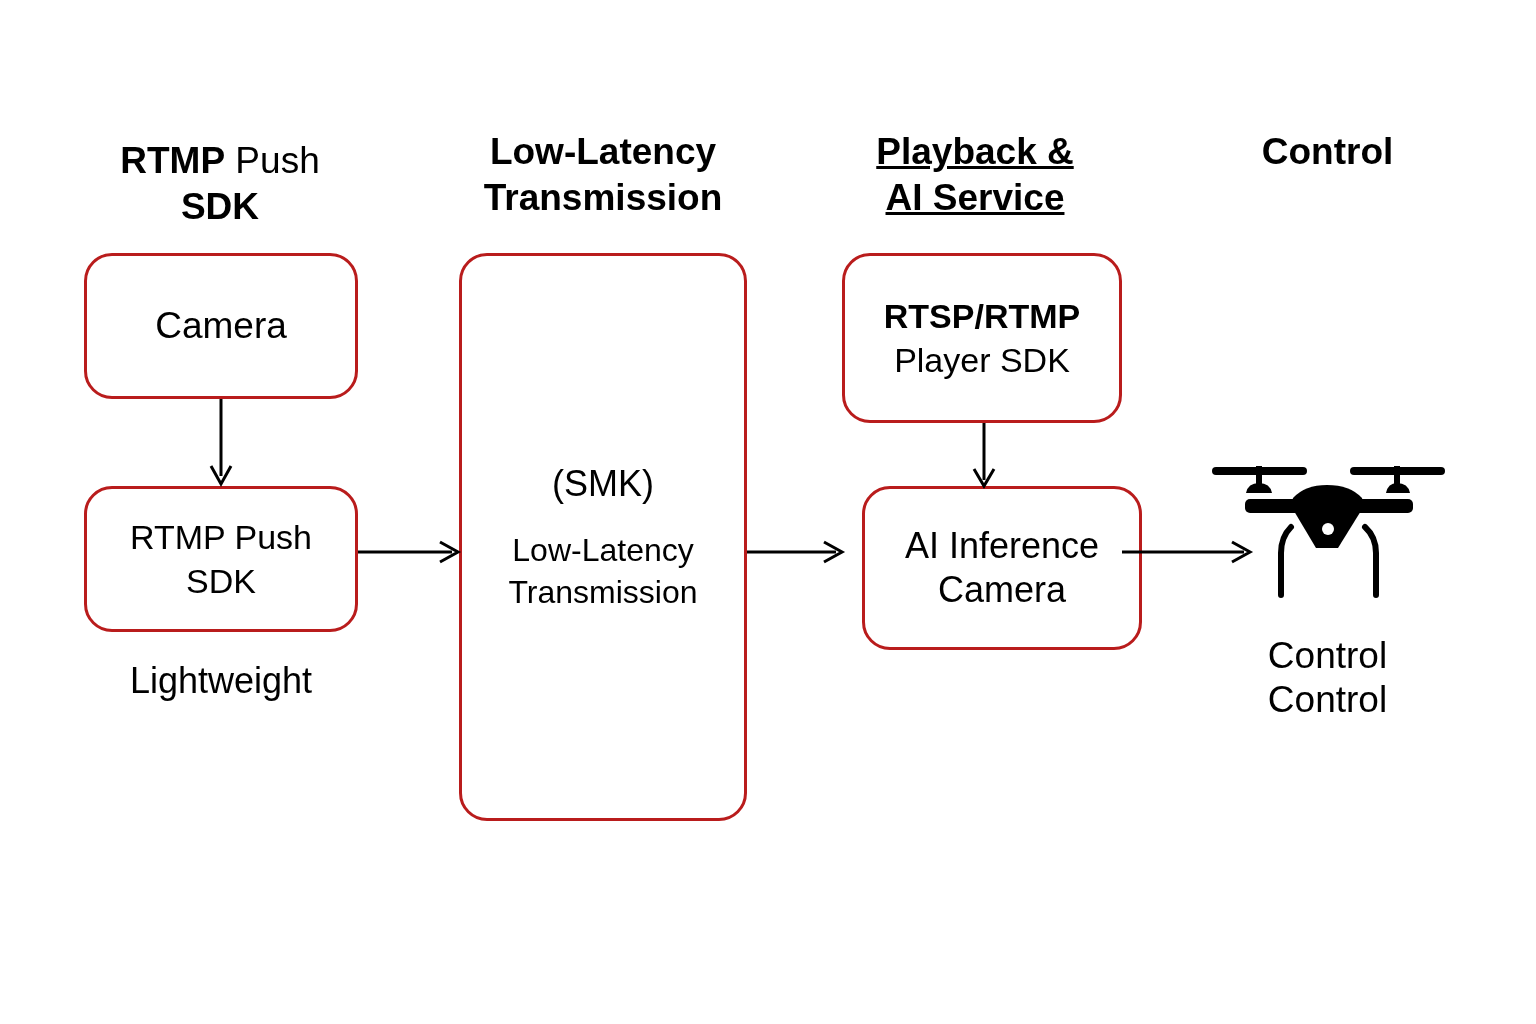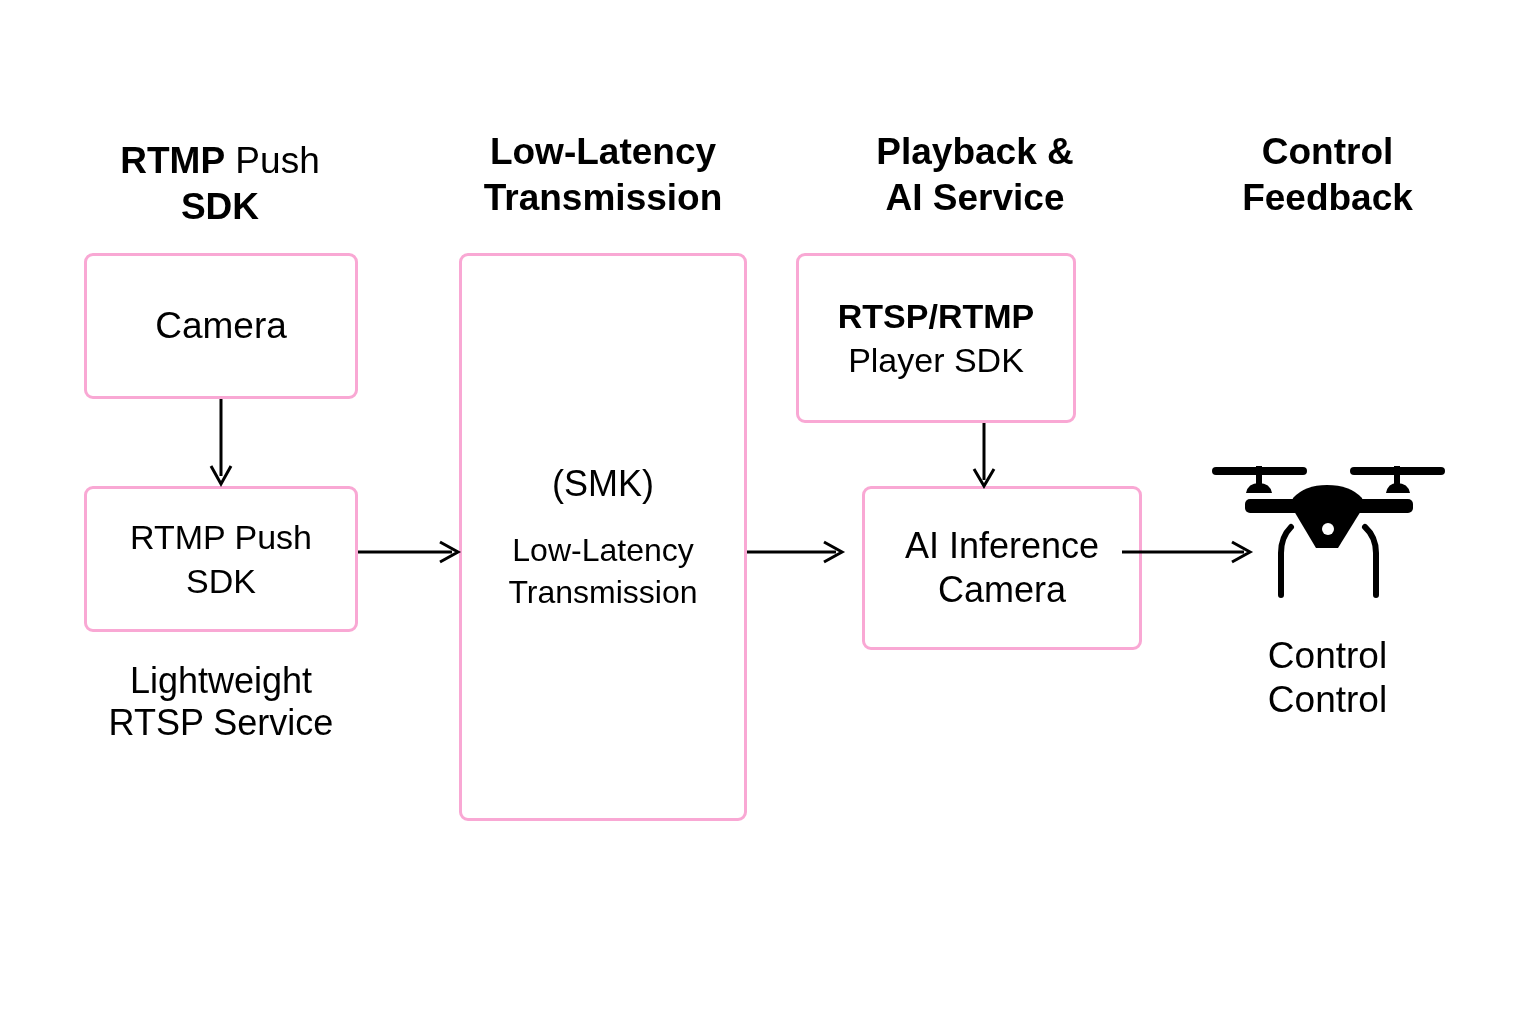--- a/index.html
+++ b/index.html
@@ -1,66 +1,64 @@
 <!DOCTYPE html>
 <html><head>
 <meta charset="utf-8">
 <style>
   html, body { margin:0; padding:0; background:#ffffff; }
   body { width:1536px; height:1024px; position:relative; overflow:hidden;
          font-family:"Liberation Sans", sans-serif; color:#000; }
   .hdr { position:absolute; text-align:center; font-size:37px; line-height:46px; }
   .hdr b, .bold { font-weight:bold; }
-  .box { position:absolute; border:3px solid #f9a8d4; border-radius:9px; background:#fff;
+  .box { position:absolute; border:3px solid #b91c1c; border-radius:28px; background:#fff;
          box-sizing:border-box; display:flex; flex-direction:column; align-items:center;
          justify-content:center; text-align:center; }
   .lbl { position:absolute; text-align:center; font-size:36px; line-height:44px; }
   svg.arrows { position:absolute; left:0; top:0; }
 </style>
 </head>
 <body>
 
 <div class="hdr" style="left:95px; top:138px; width:250px;">
   <div><b>RTMP</b><span> Push</span></div>
   <div class="bold">SDK</div>
 </div>
 <div class="hdr bold" style="left:453px; top:129px; width:300px;">
   <div>Low-Latency</div>
   <div>Transmission</div>
 </div>
-<div class="hdr bold" style="left:840px; top:129px; width:270px;">
+<div class="hdr bold" style="left:840px; top:129px; width:270px;text-decoration:underline;">
   <div>Playback &amp;</div>
   <div>AI Service</div>
 </div>
 <div class="hdr bold" style="left:1200px; top:129px; width:255px;">
   <div>Control</div>
-  <div>Feedback</div>
 </div>
 
 <div class="box" style="left:84px; top:253px; width:274px; height:146px; font-size:37px;">
   <div>Camera</div>
 </div>
 
 <div class="box" style="left:84px; top:486px; width:274px; height:146px; font-size:34px; line-height:44px;">
   <div>RTMP Push</div>
   <div>SDK</div>
 </div>
 
 <div class="lbl" style="left:85px; top:660px; width:272px; font-size:36px; line-height:42px;">
   <div>Lightweight</div>
-  <div>RTSP Service</div>
 </div>
 
 <div class="box" style="left:459px; top:253px; width:288px; height:568px;">
   <div style="font-size:36px; line-height:46px; margin-bottom:22px;">(SMK)</div>
   <div style="font-size:32px; line-height:42px;">Low-Latency</div>
   <div style="font-size:32px; line-height:42px;">Transmission</div>
 </div>
 
-<div class="box" style="left:796px; top:253px; width:280px; height:170px; font-size:34px; line-height:44px;">
+<div class="box" style="left:842px; top:253px; width:280px; height:170px; font-size:34px; line-height:44px;">
   <div class="bold">RTSP/RTMP</div>
   <div>Player SDK</div>
 </div>
 
 <div class="box" style="left:862px; top:486px; width:280px; height:164px; font-size:36px; line-height:44px;">
   <div>AI Inference</div>
   <div>Camera</div>
 </div>
 
 <div class="lbl" style="left:1200px; top:634px; width:255px; font-size:37px; line-height:44px;">

